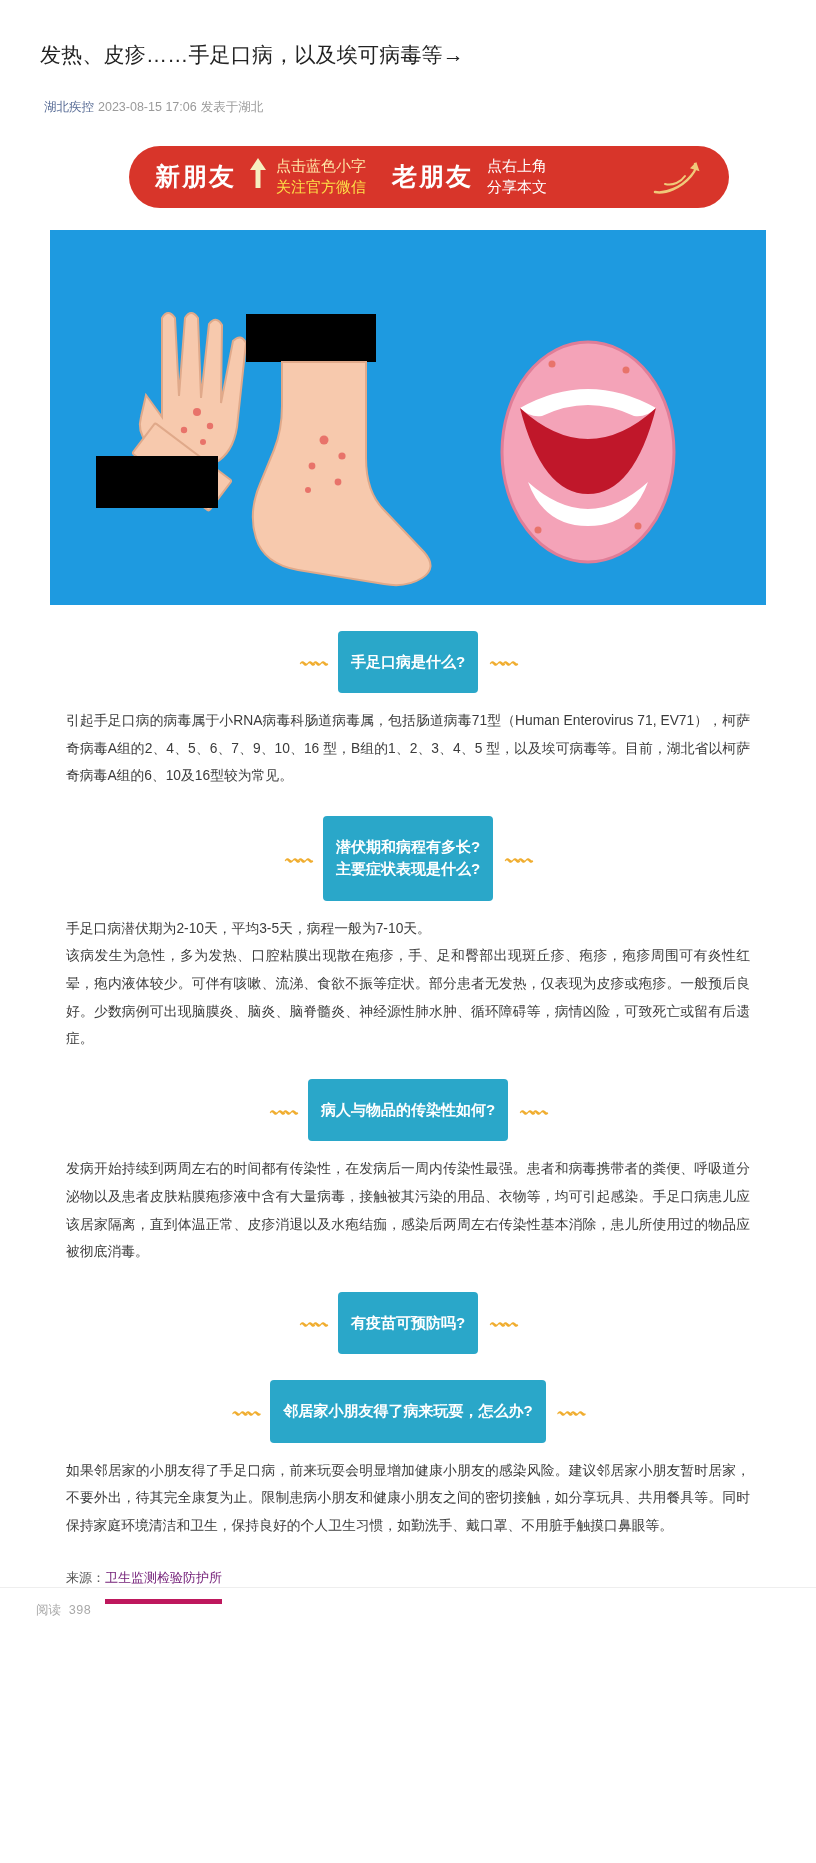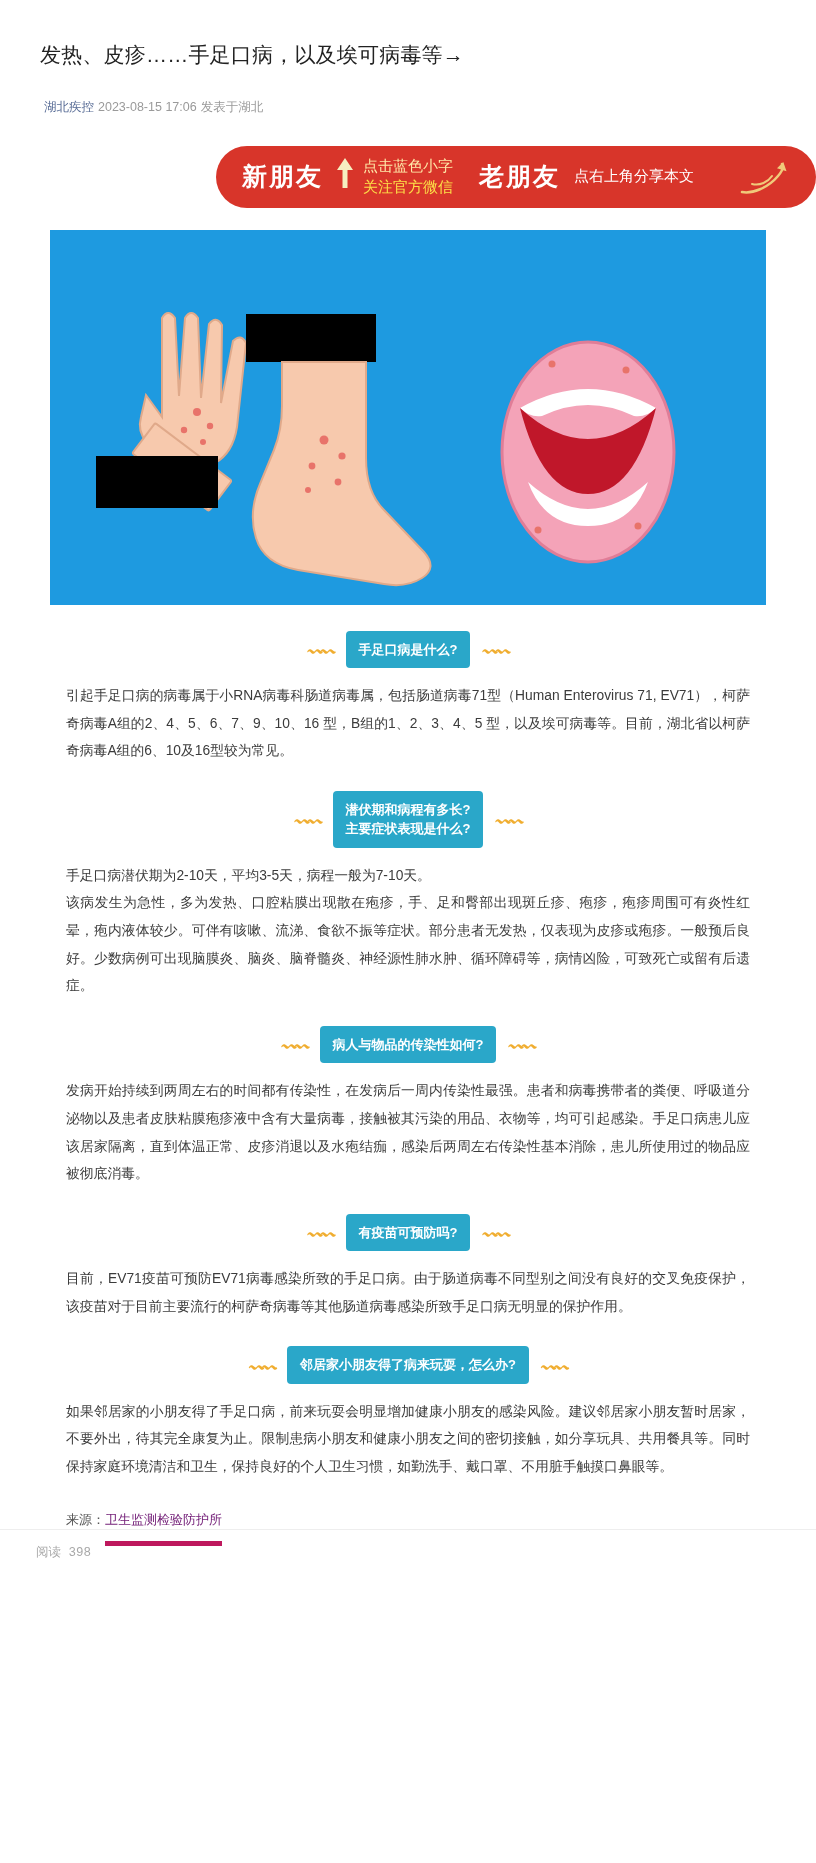--- a/index.html
+++ b/index.html
@@ -27,21 +27,21 @@
     color: #9a9a9a;
     display: flex;
     align-items: center;
     gap: 4px;
   }
   .meta-account { color: #576b95; }
   .meta-date { color: #9a9a9a; }
   .meta-loc { color: #9a9a9a; }
 
   
-  .banner-wrap { padding: 30px 0 0 0; display:flex; justify-content:flex-end;margin-left:42px; }
+  .banner-wrap { padding: 30px 0 0 0; display:flex; justify-content:center;margin-left:42px; }
   .banner {
     width: 600px; height: 62px;
     background: #d8352a;
     border-radius: 31px;
     display: flex; align-items: center;
     position: relative;
     color: #ffffff;
     overflow: hidden;
   }
   .banner .b-left {
@@ -55,21 +55,21 @@
     display:flex; flex-direction:column; justify-content:center;
     font-size: 15px; line-height:1.35; margin-left:2px;
   }
   .banner .b-two .line1 { color:#ffe9a8; }
   .banner .b-two .line2 { color:#fde047; }
   .banner .b-mid {
     font-size: 25px; font-weight: bold; letter-spacing: 2px;
     margin-left: 26px;
   }
   .banner .b-two2 {
-    display:flex; flex-direction:row; justify-content:center;
+    display:flex; flex-direction:column; justify-content:center;
     font-size: 15px; line-height:1.35; margin-left:14px;
   }
   .banner .b-two2 .line1 { color:#ffffff; }
   .banner .b-two2 .line2 { color:#ffffff; }
   .banner .swirl {
     position:absolute; right: 18px; top: 12px;
     width: 60px; height: 40px;
   }
 
   
@@ -84,23 +84,23 @@
   
   .sec-head {
     display:flex; align-items:center; justify-content:center;
     gap: 12px;
     margin: 26px 0 10px 0;
   }
   .sec-head .wave { color:#f0ad2f; font-size:15px; letter-spacing:-2px; }
   .sec-head .label {
     background:#2aa7c9;
     color:#ffffff;
-    font-size:13px;
+    font-size:15px;
     font-weight:bold;
-    padding: 9px 13px;
+    padding: 20px 13px;
     border-radius: 4px;
     line-height: 1.5;
     text-align:center;
   }
   .sec-head .label div { display:block; }
 
   
   .body-text {
     padding: 4px 66px 0 66px;
     font-size: 13.8px;
@@ -260,23 +260,20 @@
     <p>发病开始持续到两周左右的时间都有传染性，在发病后一周内传染性最强。患者和病毒携带者的粪便、呼吸道分泌物以及患者皮肤粘膜疱疹液中含有大量病毒，接触被其污染的用品、衣物等，均可引起感染。手足口病患儿应该居家隔离，直到体温正常、皮疹消退以及水疱结痂，感染后两周左右传染性基本消除，患儿所使用过的物品应被彻底消毒。</p>
   </div>
 
   <div class="sec-head">
     <span class="wave">〰〰</span>
     <span class="label">
       <div>有疫苗可预防吗?</div>
     </span>
     <span class="wave">〰〰</span>
   </div>
-  <div class="body-text">
-    <p>目前，EV71疫苗可预防EV71病毒感染所致的手足口病。由于肠道病毒不同型别之间没有良好的交叉免疫保护，该疫苗对于目前主要流行的柯萨奇病毒等其他肠道病毒感染所致手足口病无明显的保护作用。</p>
-  </div>
 
   <div class="sec-head">
     <span class="wave">〰〰</span>
     <span class="label">
       <div>邻居家小朋友得了病来玩耍，怎么办?</div>
     </span>
     <span class="wave">〰〰</span>
   </div>
   <div class="body-text">
     <p>如果邻居家的小朋友得了手足口病，前来玩耍会明显增加健康小朋友的感染风险。建议邻居家小朋友暂时居家，不要外出，待其完全康复为止。限制患病小朋友和健康小朋友之间的密切接触，如分享玩具、共用餐具等。同时保持家庭环境清洁和卫生，保持良好的个人卫生习惯，如勤洗手、戴口罩、不用脏手触摸口鼻眼等。</p>

